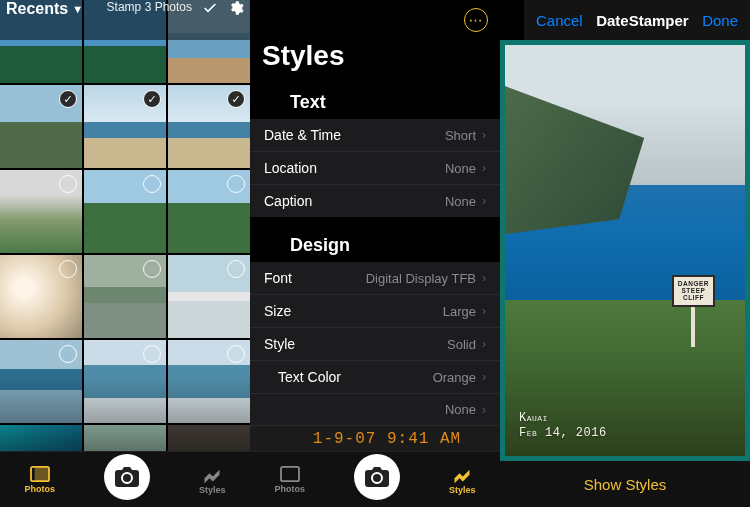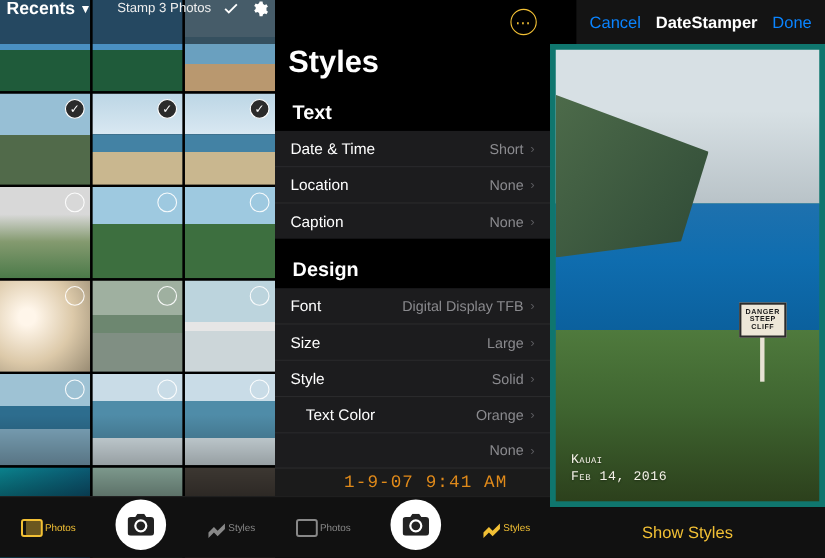--- a/index.html
+++ b/index.html
@@ -79,21 +79,21 @@
 
   
   .tabbar {
     position:absolute; bottom:0; left:0; right:0;
     height:56px;
     background:#111;
     border-top:1px solid #222;
     display:flex; align-items:center; justify-content:space-around;
     z-index:5;
   }
-  .tab { display:flex; flex-direction:row; align-items:center; gap:1px; font-size:9px; color:#888; }
+  .tab { display:flex; flex-direction:column; align-items:center; gap:1px; font-size:9px; color:#888;font-weight:bold; }
   .tab.active { color:#f2c035; }
   .cam-btn {
     width:46px; height:46px; border-radius:50%;
     background:#fff; display:flex; align-items:center; justify-content:center;
     margin-top:-6px;
   }
 
   
   .datebar {
     position:absolute; bottom:56px; left:0; right:0; height:24px;
@@ -120,20 +120,21 @@
     color:#f2c035; font-size:14px; letter-spacing:1px;
   }
   .p2 h1 {
     font-size:28px; font-weight:700;
     padding:0 12px 14px;
   }
   .section-header {
     font-size:18px; font-weight:600;
     padding:6px 16px;
     background:#000;
+    margin-left:24px;
   }
   .cell-group { background:#1c1c1e; border-radius:0; }
   .cell {
     display:flex; align-items:center;
     padding:8px 14px;
     border-bottom:1px solid #2a2a2c;
     font-size:14px;
   }
   .cell.indent { padding-left:28px; }
   .cell:last-child { border-bottom:none; }

